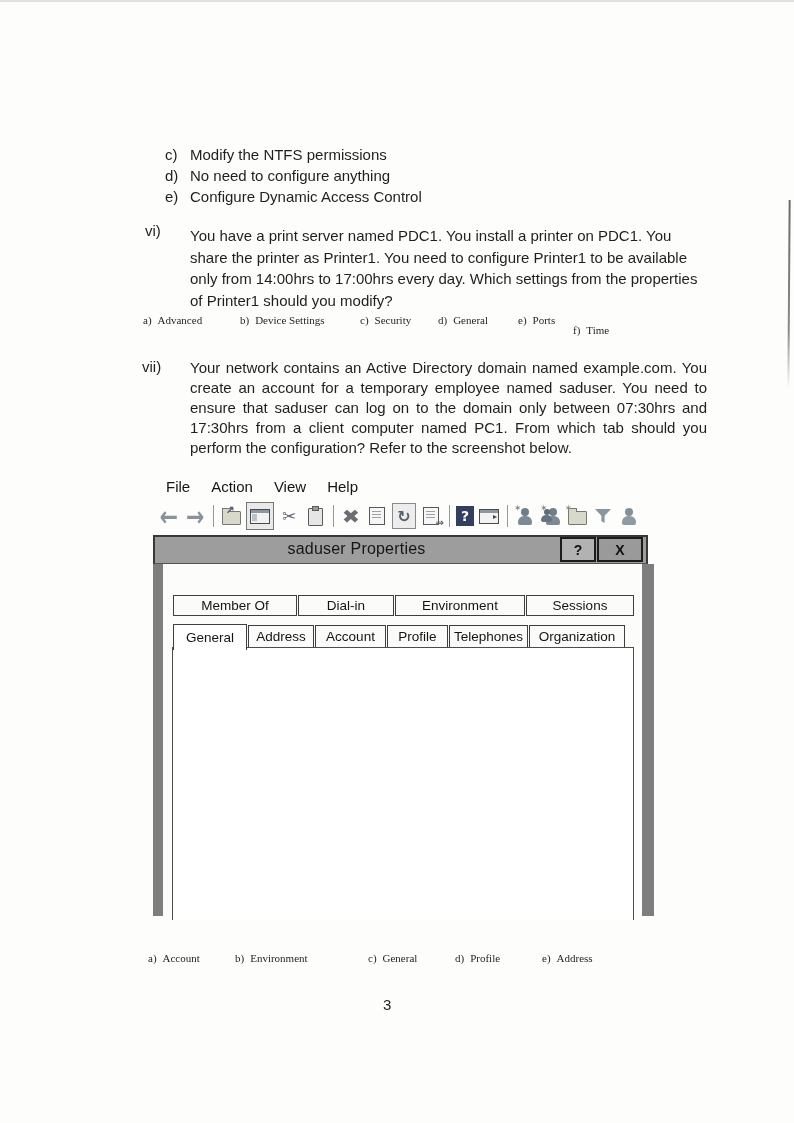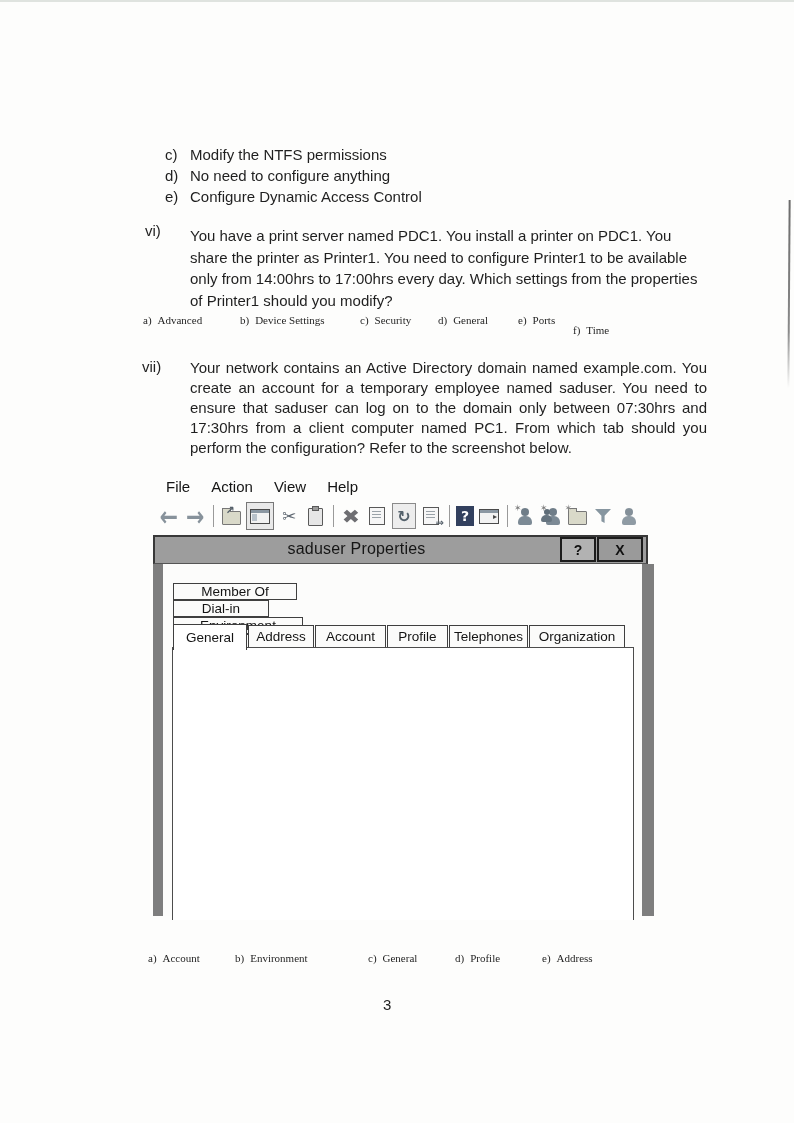--- a/index.html
+++ b/index.html
@@ -95,21 +95,21 @@
 
   
   #dlg-left{left:0;top:88px;width:10px;height:352px;background:#7e7e7e;}
   #dlg-right{left:489px;top:88px;width:12px;height:352px;background:#7e7e7e;}
   #dlg-white{left:10px;top:88px;width:479px;height:352px;background:#fcfcfb;}
 
   .tabrow{position:absolute;display:flex;left:20px;}
   .tab{box-sizing:border-box;border:1px solid #3f3f3f;background:#fbfbfa;
     display:flex;align-items:center;justify-content:center;
     font-size:13.5px;color:#141414;white-space:nowrap;margin-right:1px;}
-  #tabrow1{top:107px;height:21px;flex-direction:column;}
+  #tabrow1{top:119px;height:21px;}
   #tabrow2{top:129px;height:20px;}
   #tabrow3{top:149px;height:23px;}
   #tabrow1 .tab:nth-child(1){width:124px;} #tabrow1 .tab:nth-child(2){width:96px;}
   #tabrow1 .tab:nth-child(3){width:130px;} #tabrow1 .tab:nth-child(4){width:108px;}
   #tabrow2 .tab:nth-child(1){width:139px;} #tabrow2 .tab:nth-child(2){width:234px;}
   #tabrow2 .tab:nth-child(3){width:85px;}
   #tabrow3 .tab:nth-child(1){width:74px;} #tabrow3 .tab:nth-child(2){width:66px;}
   #tabrow3 .tab:nth-child(3){width:71px;} #tabrow3 .tab:nth-child(4){width:61px;}
   #tabrow3 .tab:nth-child(5){width:79px;} #tabrow3 .tab:nth-child(6){width:96px;}
   .tab.active{background:#ffffff;height:26px;margin-top:-1px;z-index:3;border-bottom:none;}

